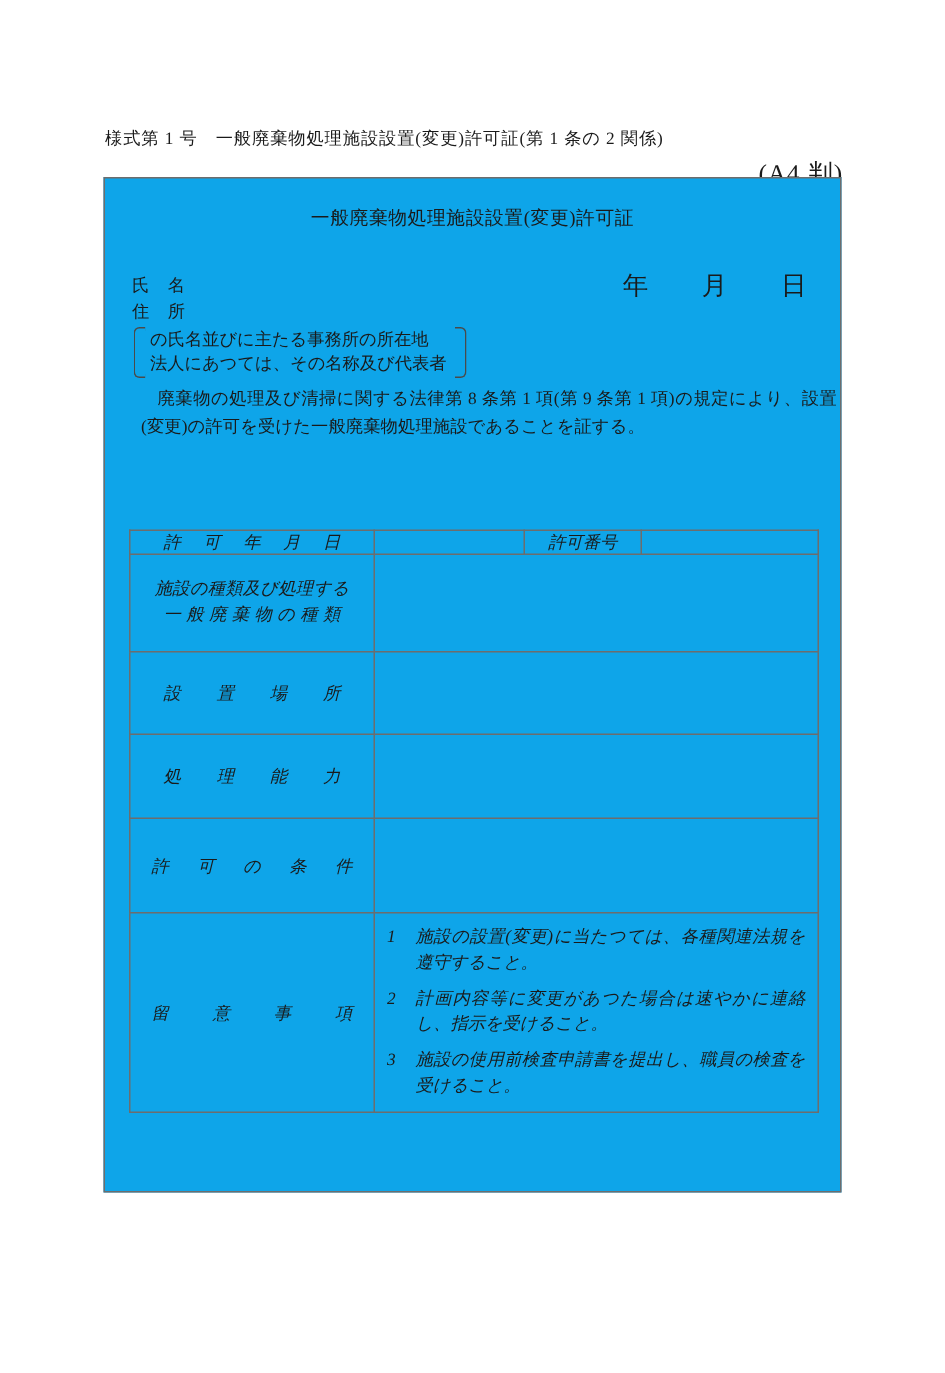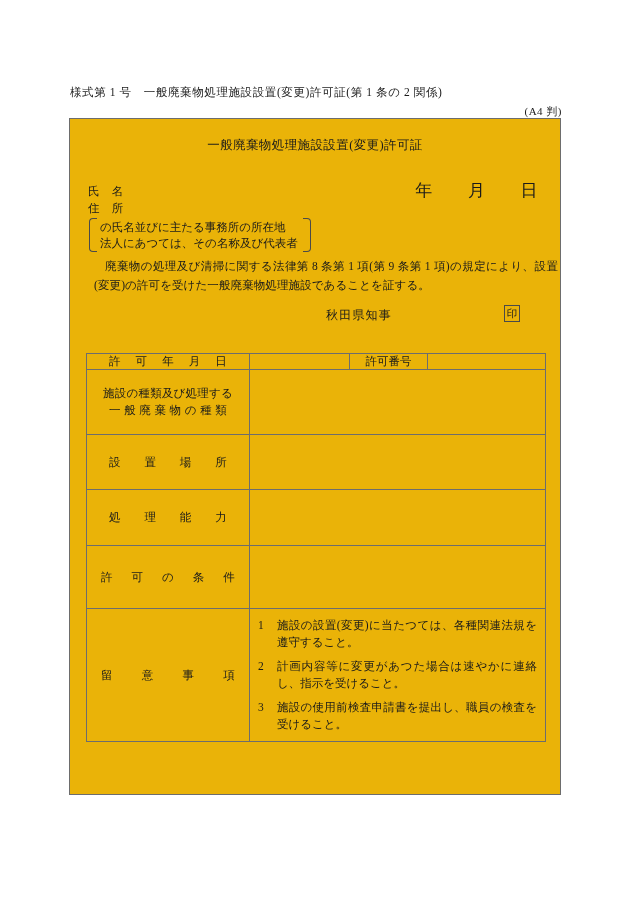--- a/index.html
+++ b/index.html
@@ -22,35 +22,35 @@
     left: 70px;
     top: 85px;
     font-size: 11.5px;
     letter-spacing: 0.6px;
     white-space: nowrap;
   }
   #paper-size-note {
     position: absolute;
     right: 68px;
     top: 104px;
-    font-size: 11px;
+    font-size: 17px;
     letter-spacing: 0.5px;
     white-space: nowrap;
   }
 
   
   #document-frame {
     position: absolute;
     left: 69px;
     top: 118px;
     width: 492px;
     height: 677px;
     border: 1px solid #6d6d6d;
     box-sizing: border-box;
-    background: #eab308;
+    background: #0ea5e9;
   }
 
   
   #certificate-title {
     position: absolute;
     left: 0;
     top: 18px;
     width: 100%;
     text-align: center;
     font-size: 12.5px;
@@ -160,20 +160,21 @@
     top: 234px;
     width: 460px;
     border-collapse: collapse;
     table-layout: fixed;
   }
   #permit-table td {
     border: 1px solid #6d6d6d;
     font-size: 11.5px;
     vertical-align: middle;
     padding: 0 8px;
+    font-style: italic;
   }
   td.label-cell {
     width: 146px;
     text-align: center;
   }
   td.value-cell { }
   td.permit-no-label {
     width: 61px;
     text-align: center;
     padding: 0 4px;
@@ -245,24 +246,20 @@
     <div id="corporate-note">
       <span class="bracket left"></span>
       <span class="note-line">の氏名並びに主たる事務所の所在地</span>
       <span class="note-line">法人にあつては、その名称及び代表者</span>
       <span class="bracket right"></span>
     </div>
   </div>
 
   <div id="legal-statement">廃棄物の処理及び清掃に関する法律第 8 条第 1 項(第 9 条第 1 項)の規定により、設置(変更)の許可を受けた一般廃棄物処理施設であることを証する。</div>
 
-  <div id="issuer-line">
-    <div id="issuer-name">秋田県知事</div>
-    <div id="official-seal-box">印</div>
-  </div>
 
   <table id="permit-table">
     <tbody>
       <tr>
         <td class="label-cell">
           <span class="spread">許　可　年　月　日</span>
         </td>
         <td class="value-cell"></td>
         <td class="permit-no-label">
           <span>許可番号</span>

